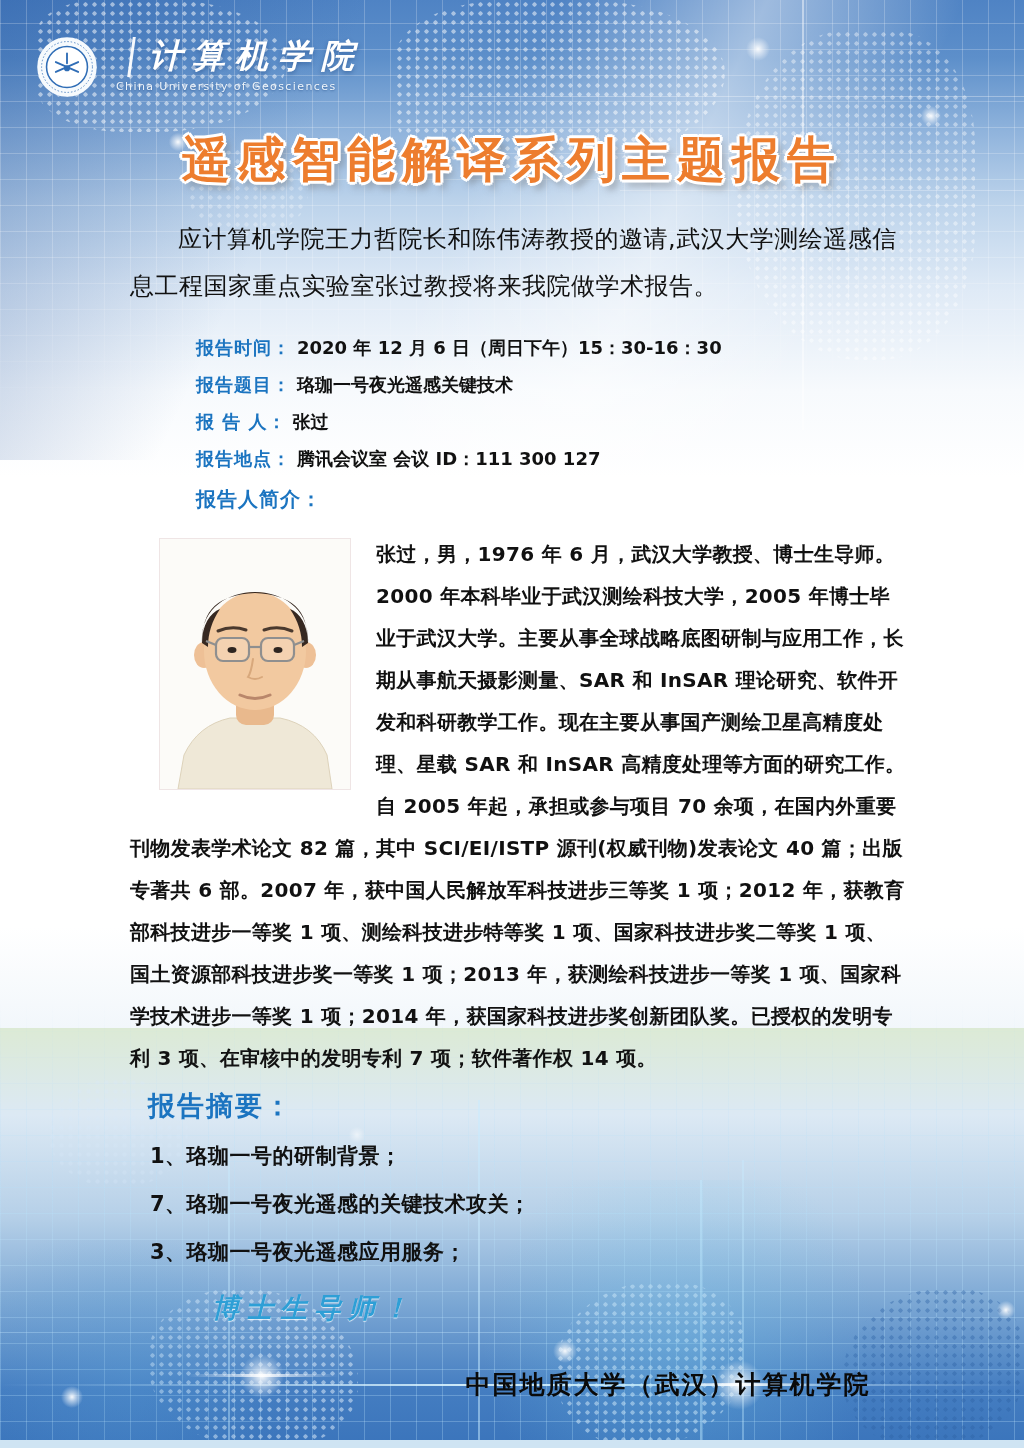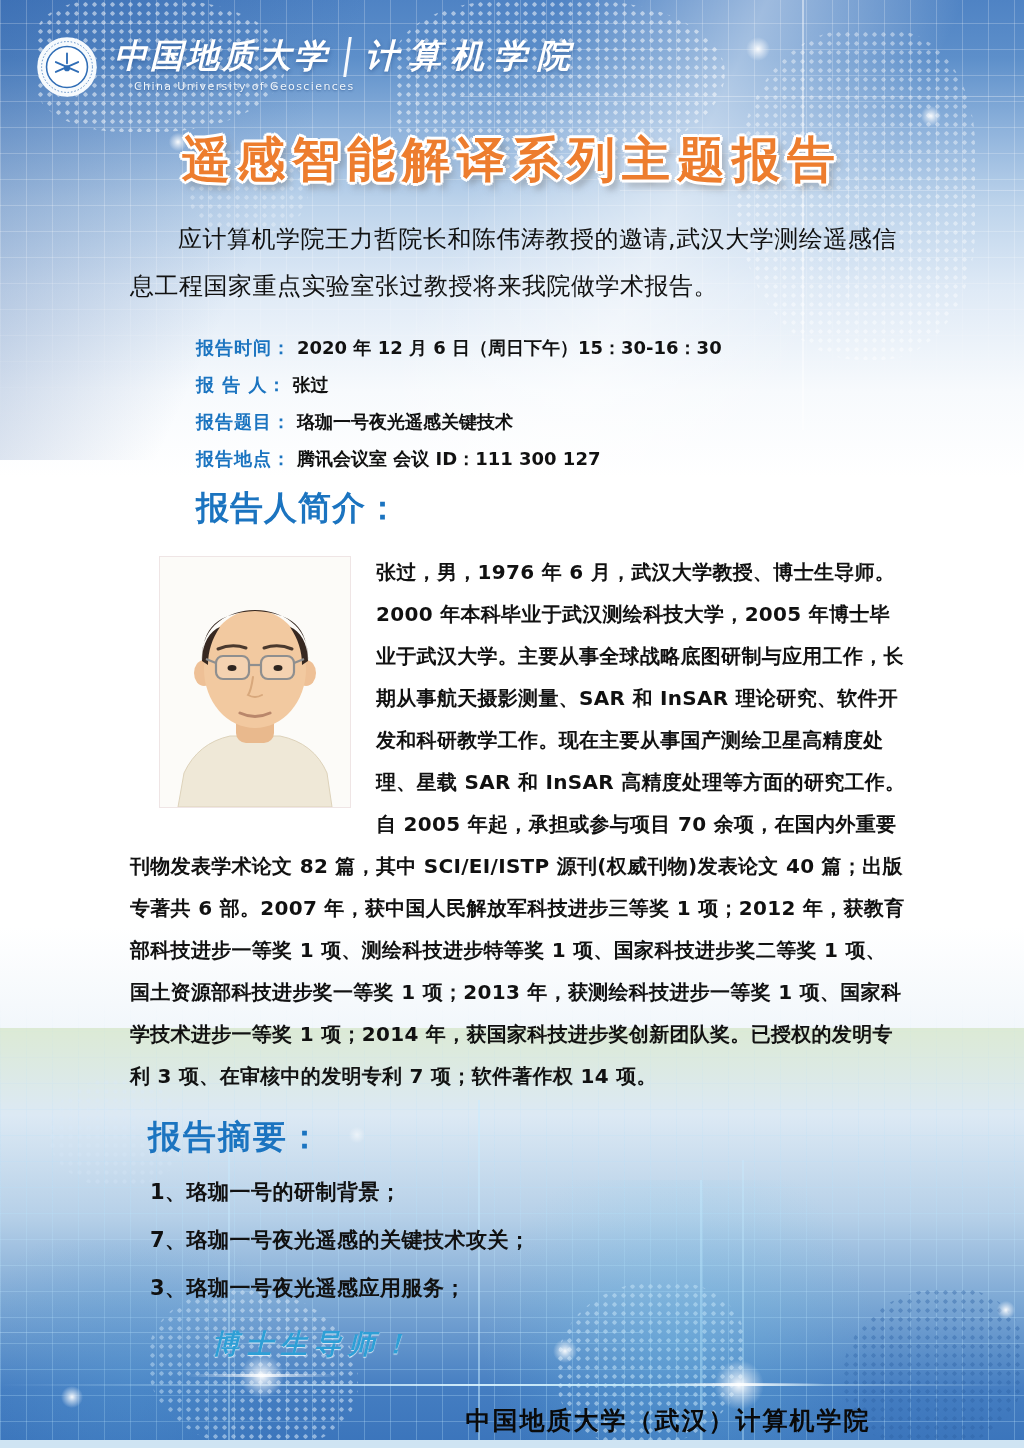--- a/index.html
+++ b/index.html
@@ -46,42 +46,42 @@
   
   .header { position:relative; display:flex; align-items:flex-start; padding:34px 0 0 36px; height:118px; }
   .logo { width:62px; height:62px; flex:0 0 auto; margin-top:2px; }
   .header-text { position:relative; margin-left:16px; color:#ffffff; }
   .header-row { display:flex; align-items:center; }
   .uni-name { font-size:33px; font-weight:700; font-style:italic; letter-spacing:3px;
     text-shadow:0 2px 4px rgba(20,60,120,0.45); white-space:nowrap; }
   .divider-bar { width:3px; height:40px; background:rgba(255,255,255,0.95); margin:0 16px; transform:skewX(-8deg); }
   .dept-name { font-size:33px; font-weight:700; font-style:italic; letter-spacing:10px;
     text-shadow:0 2px 4px rgba(20,60,120,0.45); white-space:nowrap; }
-  .uni-en { position:absolute; left:20px; top:46px; font-size:11px; letter-spacing:1.4px;
+  .uni-en { position:absolute; left:2px; top:46px; font-size:11px; letter-spacing:1.4px;
     color:#eef5fc; text-shadow:0 1px 2px rgba(20,60,120,0.5); white-space:nowrap; }
   
   .title { position:relative; text-align:center; margin:10px 0 0 0; font-size:48px; font-weight:800;
     letter-spacing:7px; color:#ed7d2e;
     text-shadow:-2px -2px 0 #fff, 2px -2px 0 #fff, -2px 2px 0 #fff, 2px 2px 0 #fff,
                  0 -3px 0 #fff, 0 3px 0 #fff, -3px 0 0 #fff, 3px 0 0 #fff,
                  5px 6px 7px rgba(110,110,110,0.55); }
   
   .main { position:relative; padding:0 118px 0 130px; color:#111111; }
   .intro { margin-top:24px; font-size:24px; font-weight:400; line-height:1.95;
     text-indent:2em; letter-spacing:0.5px; }
   .details { margin:10px 0 0 66px; }
   .detail-row { margin-bottom:10px; font-size:18px; line-height:1.5; }
   .detail-label { color:#1b74c0; font-weight:700; letter-spacing:1px; }
   .detail-value { color:#111; font-weight:700; margin-left:6px; }
-  .bio-heading { margin:14px 0 0 66px; font-size:33px; font-weight:700; color:#1b74c0; letter-spacing:1px; }
+  .bio-heading { margin:14px 0 0 66px; font-size:20px; font-weight:700; color:#1b74c0; letter-spacing:1px; }
   .bio-block { margin-top:20px; font-size:20px; font-weight:700; line-height:2.1; letter-spacing:0.3px; }
   .photo-frame { float:left; width:190px; height:250px; margin:6px 26px 8px 30px;
     background:#fcfbf9; box-shadow:0 0 0 1px rgba(210,180,180,0.35); }
   .photo-frame svg { display:block; width:100%; height:100%; }
-  .summary-heading { clear:both; margin:18px 0 0 18px; font-size:33px; font-weight:700;
+  .summary-heading { clear:both; margin:9px 0 0 18px; font-size:27px; font-weight:700;
     color:#1b74c0; letter-spacing:2px; }
   .summary-list { margin:18px 0 0 20px; }
   .summary-item { font-size:21px; font-weight:700; margin-bottom:20px; letter-spacing:0.5px; }
   .welcome { margin:24px 0 0 82px; font-size:27px; font-weight:600; color:#2e9fd6;
     letter-spacing:7px; font-style:italic; text-shadow:0 1px 1px rgba(255,255,255,0.8); }
   .footer { margin-top:42px; text-align:center; transform:translateX(150px); color:#0a0a0a; }
   .footer-org { font-size:25px; font-weight:800; letter-spacing:2px; }
 </style>
 </head>
 <body>
@@ -136,43 +136,42 @@
         <g stroke="#2f6db6" stroke-width="3" fill="none" stroke-linecap="round">
           <path d="M32 58 L68 42"></path>
           <path d="M32 42 L68 58"></path>
           <path d="M50 28 L50 44"></path>
         </g>
         <circle cx="50" cy="52" r="5" fill="#2f6db6"></circle>
       </svg>
     </div>
     <div class="header-text">
       <div class="header-row">
-        <span class="uni-name">中国地质大学</span>
         <span class="divider-bar"></span>
         <span class="dept-name">计算机学院</span>
       </div>
       <div class="uni-en">China University of Geosciences</div>
     </div>
   </div>
 
   <h1 class="title">遥感智能解译系列主题报告</h1>
 
   <div class="main">
 
     <p class="intro">应计算机学院王力哲院长和陈伟涛教授的邀请,武汉大学测绘遥感信息工程国家重点实验室张过教授将来我院做学术报告。</p>
 
     <div class="details">
       <div class="detail-row">
         <span class="detail-label">报告时间：</span><span class="detail-value">2020 年 12 月 6 日（周日下午）15：30-16：30</span>
       </div>
       <div class="detail-row">
+        <span class="detail-label">报告题目：</span><span class="detail-value">珞珈一号夜光遥感关键技术</span>
+      </div>
+      <div class="detail-row">
         <span class="detail-label">报 告 人：</span><span class="detail-value">张过</span>
-      </div>
-      <div class="detail-row">
-        <span class="detail-label">报告题目：</span><span class="detail-value">珞珈一号夜光遥感关键技术</span>
       </div>
       <div class="detail-row">
         <span class="detail-label">报告地点：</span><span class="detail-value">腾讯会议室 会议 ID：111 300 127</span>
       </div>
     </div>
 
     <div class="bio-heading">报告人简介：</div>
 
     <div class="bio-block">
       <div class="photo-frame">

